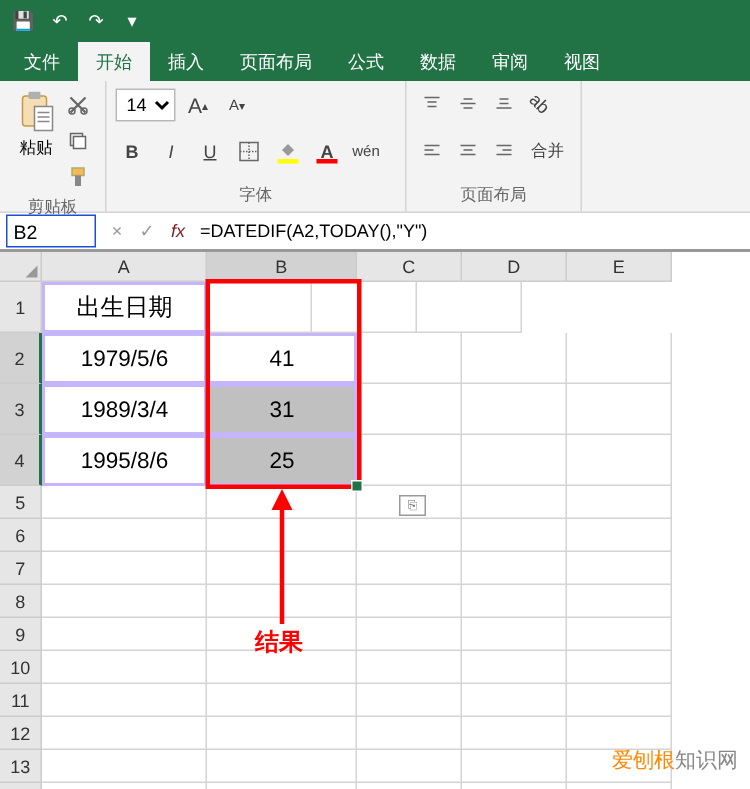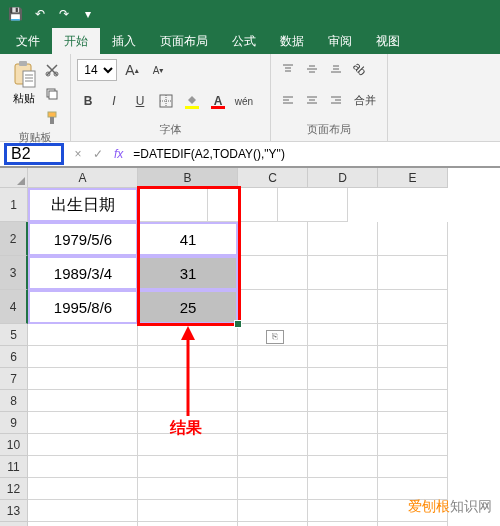--- a/index.html
+++ b/index.html
@@ -28,22 +28,22 @@
     .fbtn { width:22px; height:22px; display:flex; align-items:center; justify-content:center; cursor:pointer; color:#444; border:1px solid transparent; }
     .fbtn.sup { font-size:10px; }
     .color-underline { position:relative; }
     .color-underline::after { content:''; position:absolute; bottom:2px; left:3px; right:3px; height:3px; background:#ff0000; }
     .highlight-underline::after { background:#ffff00; }
     
     .align-group { min-width: 110px; }
     .align-row { display:flex; gap:2px; height:22px; }
     
     .name-formula-bar { height:26px; background:#fff; border-bottom: 2px solid #999; display:flex; align-items:center; }
-    .name-box { width: 60px; height: 22px; border:3px solid #1d4ed8; margin:0 4px; font-size:16px; padding:0 4px; display:flex; align-items:center; }
-    .fx-label { padding: 0 6px; font-style: italic; color:#8b5cf6; }
+    .name-box { width: 60px; height: 22px; border:1px solid #1d4ed8; margin:0 4px; font-size:13px; padding:0 4px; display:flex; align-items:center; }
+    .fx-label { padding: 0 6px; font-style: italic; color:#7f1d1d; }
     .formula-input { flex:1; height:22px; padding:0 4px; font-size:12px; display:flex; align-items:center; }
     .fx-btn { width:20px; color:#999; text-align:center; cursor:pointer; }
     
     .sheet-area { display:flex; }
     .row-headers { display:flex; flex-direction:column; }
     .col-headers { display:flex; }
     .corner { width:28px; height:20px; background:#e6e6e6; border-right:1px solid #ccc; border-bottom:1px solid #ccc; position:relative; }
     .corner::after { content:''; position:absolute; right:2px; bottom:2px; width:0;height:0; border-left:8px solid transparent; border-bottom:8px solid #999; }
     .col-h { height:20px; background:#e6e6e6; border-right:1px solid #ccc; border-bottom:1px solid #ccc; text-align:center; font-size:12px; color:#333; line-height:20px; }
     .col-h.sel { background:#d2d2d2; border-bottom:2px solid #217346; }

